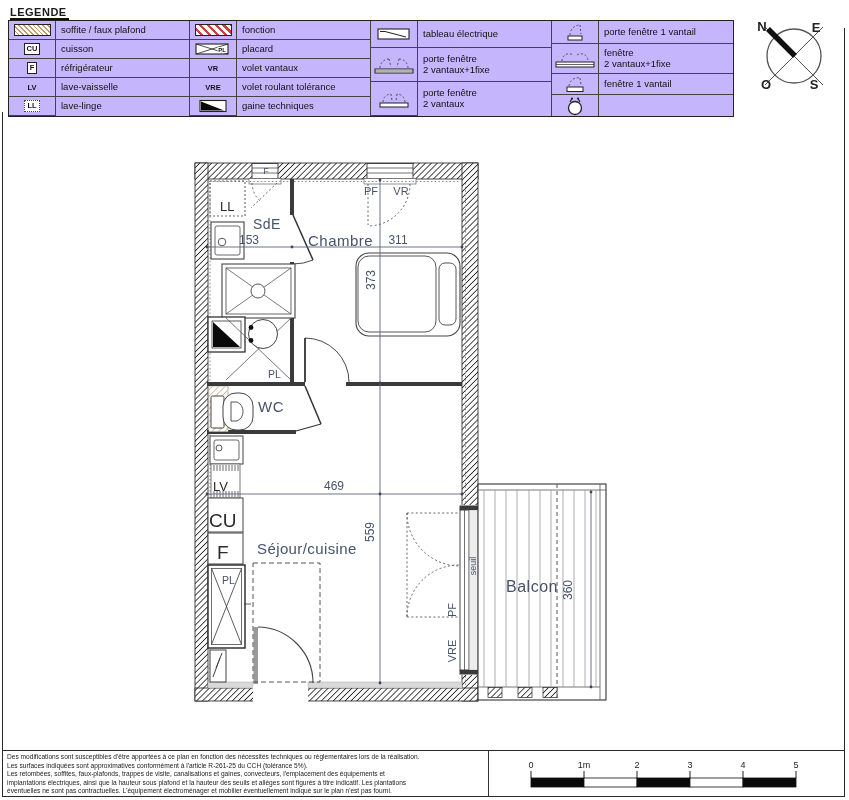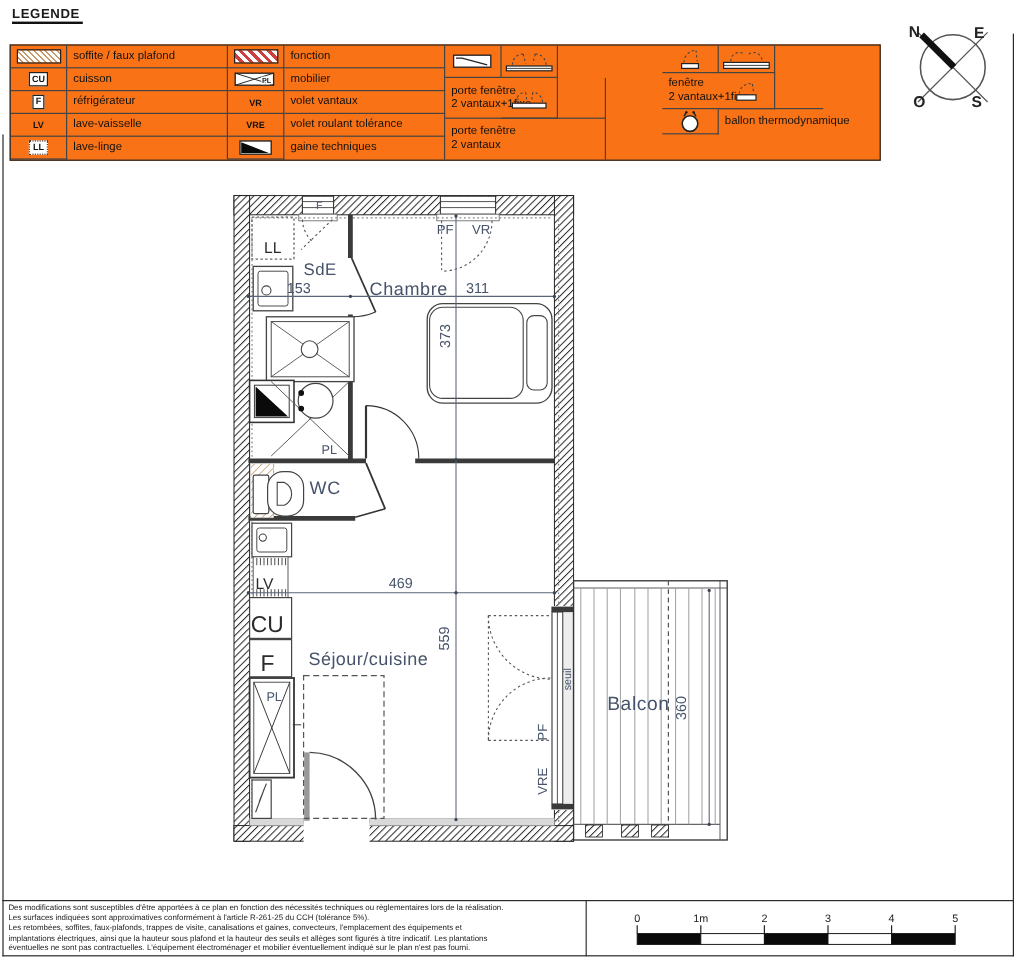--- a/index.html
+++ b/index.html
@@ -7,21 +7,21 @@
   .page {
     position:relative; width:849px; height:800px; background:#fff;
     font-family:"Liberation Sans", sans-serif; overflow:hidden; color:#1a1a1a;
   }
   
   .border-line { position:absolute; background:#2a2a2a; }
   
   .legend { position:absolute; left:8px; top:2px; }
   .legend-title { font-size:11px; font-weight:bold; letter-spacing:.5px;
     border-bottom:2px solid #111; display:inline-block; padding:0 2px 0 0; margin-left:2px; }
-  .legend-table { display:flex; border:1.4px solid #222; margin-top:17px; background:#f97316; }
+  .legend-table { display:flex; border:1.4px solid #222; margin-top:0; background:#c4b5fd; }
   .lgroup { display:grid; }
   .lg-sym, .lg-label { border-right:1px solid #444; border-bottom:1px solid #444;
     display:flex; align-items:center; }
   .lg-sym { width:47px; justify-content:center; }
   .lg-label { width:134px; font-size:9.5px; line-height:1.12; padding-left:5px;
     white-space:pre-line; color:#111; }
   .lgroup:last-child .lg-label { border-right:none; }
   .lgroup .lg-sym:last-of-type, .lgroup .lg-label:last-of-type { border-bottom:none; }
   .hatchbox { width:37px; height:12px; border:1px solid #222; }
   .hatchbox.tan { background:repeating-linear-gradient(45deg,#fff 0 2.2px,#c69a6b 2.2px 3.4px); }
@@ -82,21 +82,21 @@
           </div>
           <div class="lg-label">fonction</div>
           <div class="lg-sym">
             <svg xmlns="http://www.w3.org/2000/svg" width="40" height="16" viewBox="0 0 40 16">
               <rect x="3" y="3" width="32" height="10" fill="#fff" stroke="#222" stroke-width="1.1"></rect>
               <line x1="3" y1="3" x2="35" y2="13" stroke="#222" stroke-width="0.8"></line>
               <line x1="3" y1="13" x2="35" y2="3" stroke="#222" stroke-width="0.8"></line>
               <text x="33" y="11" font-size="6" font-weight="bold" text-anchor="end" fill="#111" stroke="#fff" stroke-width="2" paint-order="stroke">PL</text>
             </svg>
           </div>
-          <div class="lg-label">mobilier</div>
+          <div class="lg-label">placard</div>
           <div class="lg-sym">
             <span class="plaintag">VR</span>
           </div>
           <div class="lg-label">volet vantaux</div>
           <div class="lg-sym">
             <span class="plaintag">VRE</span>
           </div>
           <div class="lg-label">volet roulant tolérance</div>
           <div class="lg-sym">
             <svg xmlns="http://www.w3.org/2000/svg" width="40" height="16" viewBox="0 0 40 16">
@@ -106,20 +106,21 @@
           </div>
           <div class="lg-label">gaine techniques</div>
         </div>
         <div class="lgroup" style="grid-template-columns: 47px 134px; grid-template-rows: 27px 34px 34px; grid-auto-flow: row;">
           <div class="lg-sym">
             <svg xmlns="http://www.w3.org/2000/svg" width="40" height="16" viewBox="0 0 40 16">
               <rect x="4" y="3" width="31" height="10" fill="#fff" stroke="#222" stroke-width="1.1"></rect>
               <polyline points="6,5.5 11,5.5 32,11" fill="none" stroke="#222" stroke-width="1"></polyline>
             </svg>
           </div>
+          <div class="lg-label">tableau électrique</div>
           <div class="lg-sym">
             <svg xmlns="http://www.w3.org/2000/svg" width="44" height="20" viewBox="0 0 44 20">
               <rect x="3" y="14" width="38" height="4" fill="#fff" stroke="#222" stroke-width="1"></rect>
               <line x1="3" y1="16" x2="41" y2="16" stroke="#222" stroke-width="0.7"></line>
               <path d="M8,13 A9,9 0 0 1 17,4 M17,4 L19,12" fill="none" stroke="#444" stroke-width="0.9" stroke-dasharray="2,2"></path>
               <path d="M36,13 A9,9 0 0 0 27,4 M27,4 L25,12" fill="none" stroke="#444" stroke-width="0.9" stroke-dasharray="2,2"></path>
             </svg>
           </div>
           <div class="lg-label">porte fenêtre
 2 vantaux+1fixe</div>
@@ -133,44 +134,45 @@
           <div class="lg-label">porte fenêtre
 2 vantaux</div>
         </div>
         <div class="lgroup" style="grid-template-columns: 47px 134px; grid-template-rows: 23px 30px 21px 21px; grid-auto-flow: row;">
           <div class="lg-sym">
             <svg xmlns="http://www.w3.org/2000/svg" width="44" height="20" viewBox="0 0 44 20">
               <rect x="15" y="14" width="14" height="4" fill="#fff" stroke="#222" stroke-width="1"></rect>
               <path d="M17,13 A10,10 0 0 1 27,3 M27,3 L28,12" fill="none" stroke="#444" stroke-width="0.9" stroke-dasharray="2,2"></path>
             </svg>
           </div>
+          <div class="lg-label">porte fenêtre 1 vantail</div>
           <div class="lg-sym">
             <svg xmlns="http://www.w3.org/2000/svg" width="44" height="20" viewBox="0 0 44 20">
               <rect x="3" y="13" width="38" height="5" fill="#fff" stroke="#222" stroke-width="1"></rect>
               <line x1="3" y1="15.5" x2="41" y2="15.5" stroke="#222" stroke-width="0.7"></line>
               <path d="M9,12 A7,7 0 0 1 20,6 M24,6 A7,7 0 0 1 35,12" fill="none" stroke="#444" stroke-width="0.9" stroke-dasharray="2,2"></path>
             </svg>
           </div>
           <div class="lg-label">fenêtre
 2 vantaux+1fixe</div>
           <div class="lg-sym">
             <svg xmlns="http://www.w3.org/2000/svg" width="44" height="20" viewBox="0 0 44 20">
               <rect x="14" y="13" width="16" height="4.5" fill="#fff" stroke="#222" stroke-width="1"></rect>
               <path d="M16,12 A9,9 0 0 1 27,4 M27,4 L28,11" fill="none" stroke="#444" stroke-width="0.9" stroke-dasharray="2,2"></path>
             </svg>
           </div>
+          <div class="lg-label">fenêtre 1 vantail</div>
           <div class="lg-sym">
             <svg xmlns="http://www.w3.org/2000/svg" width="40" height="20" viewBox="0 0 40 20">
               <circle cx="20" cy="12" r="6.5" fill="#fff" stroke="#222" stroke-width="1.3"></circle>
               <path d="M15,6 L17,2.5 M25,6 L23,2.5" stroke="#222" stroke-width="1.2" fill="none"></path>
               <circle cx="17" cy="2.5" r="1" fill="#222"></circle>
               <circle cx="23" cy="2.5" r="1" fill="#222"></circle>
             </svg>
           </div>
-          <div class="lg-label">ballon thermodynamique</div>
         </div>
       </div>
   </div>
 
   <svg class="compass" width="84" height="84" viewBox="0 0 84 84">
     <circle cx="42" cy="42" r="27" fill="none" stroke="#555" stroke-width="1.3"></circle>
     <line x1="13" y1="13" x2="71" y2="71" stroke="#555" stroke-width="1"></line>
     <line x1="71" y1="13" x2="13" y2="71" stroke="#555" stroke-width="1"></line>
     <line x1="43" y1="42" x2="16" y2="15" stroke="#111" stroke-width="5.5"></line>
     <text x="10" y="17" font-size="13" font-weight="bold" fill="#222" text-anchor="middle">N</text>

